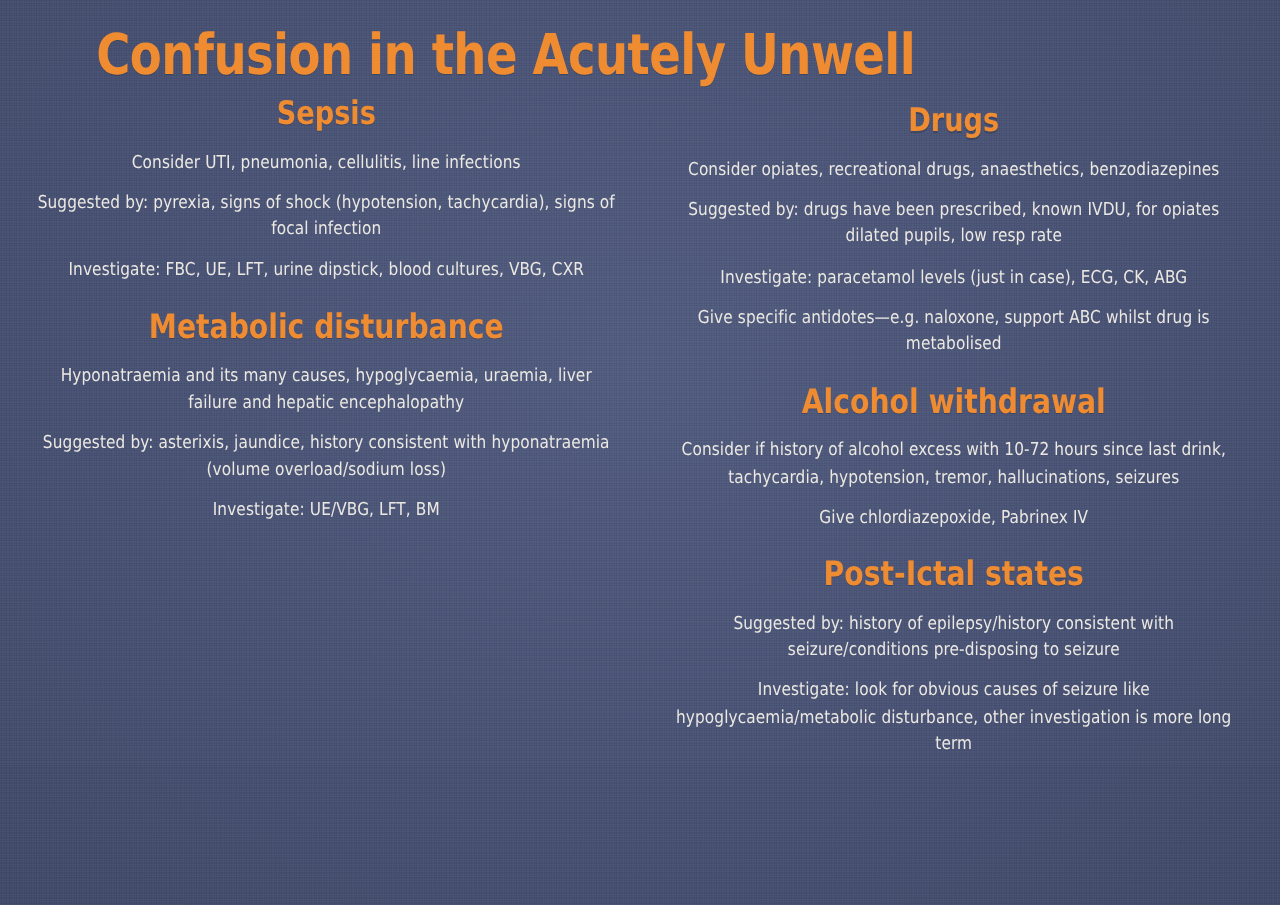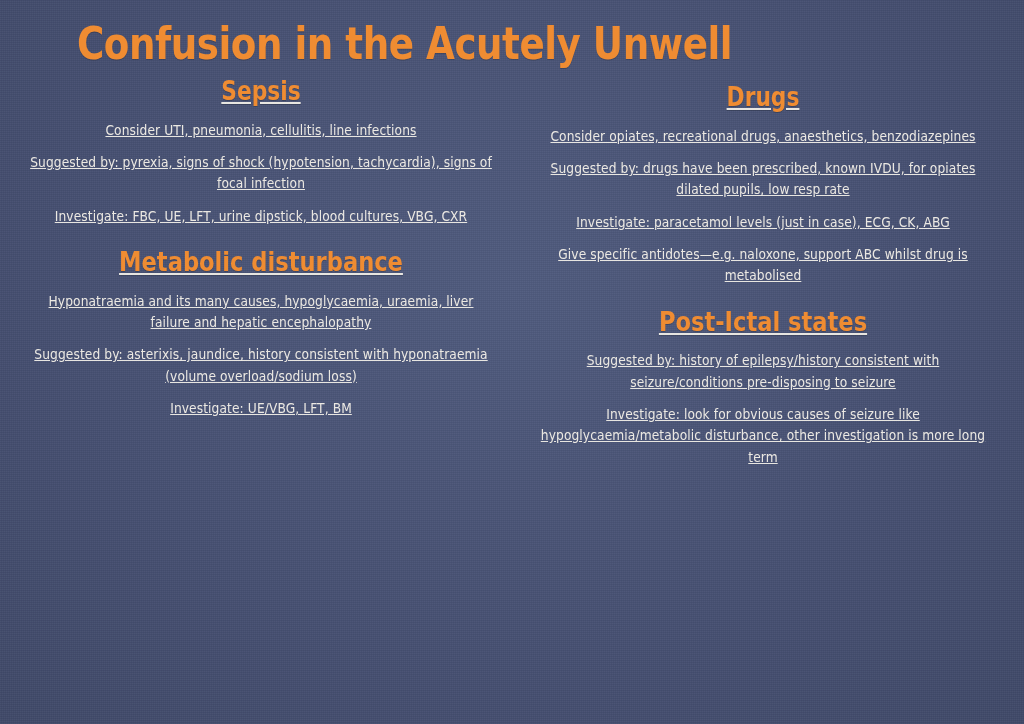--- a/index.html
+++ b/index.html
@@ -40,21 +40,20 @@
   .columns {
     display: flex;
     flex-direction: row;
     align-items: flex-start;
     width: 1004px;
   }
   .col {
     width: 50%;
     box-sizing: border-box;
     padding: 0 8px;
-    text-decoration: underline;
   }
   .section {
     margin-bottom: 20px;
   }
   .section-title {
     text-align: center;
     color: #ef8c32;
     font-size: 26px;
     font-weight: bold;
     font-family: "DejaVu Sans Condensed", "Liberation Sans Narrow", "Liberation Sans", sans-serif;
@@ -110,20 +109,25 @@
     <div class="col col-right">
 
       <div class="section">
         <div class="section-title">Drugs</div>
         <div class="line">Consider opiates, recreational drugs, anaesthetics, benzodiazepines</div>
         <div class="line">Suggested by: drugs have been prescribed, known IVDU, for opiates dilated pupils, low resp rate</div>
         <div class="line">Investigate: paracetamol levels (just in case), ECG, CK, ABG</div>
         <div class="line">Give specific antidotes—e.g. naloxone, support ABC whilst drug is metabolised</div>
       </div>
 
+      <div class="section">
+        <div class="section-title big">Alcohol withdrawal</div>
+        <div class="line">Consider if history of alcohol excess with 10-72 hours since last drink, tachycardia, hypotension, tremor, hallucinations, seizures</div>
+        <div class="line">Give chlordiazepoxide, Pabrinex IV</div>
+      </div>
 
       <div class="section">
         <div class="section-title big">Post-Ictal states</div>
         <div class="line">Suggested by: history of epilepsy/history consistent with seizure/conditions pre-disposing to seizure</div>
         <div class="line">Investigate: look for obvious causes of seizure like hypoglycaemia/metabolic disturbance, other investigation is more long term</div>
       </div>
 
     </div>
 
   </div>

